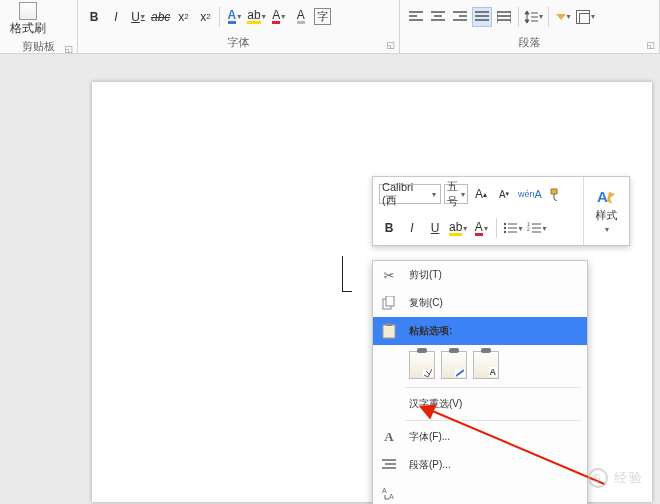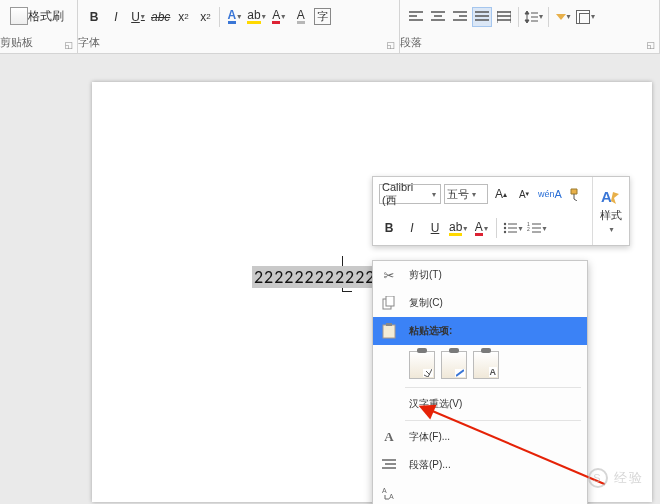--- a/index.html
+++ b/index.html
@@ -1,26 +1,26 @@
 <!DOCTYPE html>
 <html><head>
 <meta charset="utf-8">
 <style>
   * { box-sizing: border-box; font-family: "Microsoft YaHei", SimSun, Arial, sans-serif; }
   body { margin:0; width:660px; height:504px; background:#eaeaea; overflow:hidden; font-size:12px; color:#333; position:relative; }
   
   .ribbon { background:#fafafa; border-bottom:1px solid #d4d4d4; height:54px; display:flex; }
   .group { border-right:1px solid #d4d4d4; display:flex; flex-direction:column; }
   .group-content { flex:1; display:flex; align-items:center; padding:0 6px; gap:2px; }
-  .group-label { font-size:11px; color:#666; text-align:left; padding:2px 0 3px 0; position:relative; }
+  .group-label { font-size:11px; color:#666; text-align:center; padding:2px 0 3px 0; position:relative; }
   .group-label .launcher { position:absolute; right:4px; bottom:3px; font-size:9px; color:#888; }
   .rbtn { min-width:20px; height:20px; display:inline-flex; align-items:center; justify-content:center; border:1px solid transparent; }
   .sep { width:1px; height:20px; background:#d4d4d4; margin:0 2px; }
   .dd { font-size:8px; color:#666; margin-left:1px; }
-  .clip-big { display:flex; align-items:center; padding:2px 4px; line-height:1.1;justify-content:center; }
+  .clip-big { display:flex; flex-direction:column; align-items:center; padding:2px 4px; line-height:1.1;justify-content:center; }
   .clip-big .ico { width:18px; height:18px; border:1px solid #999; display:inline-block; margin-bottom:2px; background:linear-gradient(#fff,#eee); }
   
   .u-yellow { border-bottom:3px solid #ffd900; display:inline-block; line-height:12px; }
   .u-red { border-bottom:3px solid #d23; display:inline-block; line-height:12px; }
   .u-blue { border-bottom:3px solid #3a76d6; display:inline-block; line-height:12px; }
   .u-gray { border-bottom:3px solid #b7b7b7; display:inline-block; line-height:12px; }
   .bucket { width:0; height:0; border-left:5px solid transparent; border-right:5px solid transparent; border-top:6px solid #e8b04a; display:inline-block;}
   .borders { width:14px; height:14px; box-shadow: inset 0 0 0 1px #666, inset 3px 3px 0 0 #fff, inset 4px 4px 0 0 #666; display:inline-block;}
   
   .workspace { position:absolute; top:54px; left:0; right:0; bottom:0; background:#eaeaea; }
@@ -158,30 +158,29 @@
       <span>段落</span>
       <span class="launcher">◱</span>
     </div>
   </div>
 </div>
 
 <div class="workspace">
   <div class="page">
     <div class="cursor-mark"></div>
   </div>
-  <div class="seltext">222222222222</div>
 
   <div class="minibar">
     <div class="mini-left">
       <div class="mini-row">
         <span class="combo" style="width:62px">
             <span>Calibri (西</span>
             <span class="dd">▾</span>
           </span>
-        <span class="combo" style="width:44px">
+        <span class="combo" style="width:24px">
             <span>五号</span>
             <span class="dd">▾</span>
           </span>
         <span class="rbtn">A<sup style="font-size:8px">▴</sup></span>
         <span class="rbtn" style="font-size:10px">A<sup style="font-size:7px">▾</sup></span>
         <span class="rbtn" style="color:#2a6fd6; font-size:9px; line-height:1">wén<br><span style="font-size:11px">A</span></span>
         <span class="rbtn">
             <svg width="14" height="14">
               <path d="M2 2h6v5H2z" fill="#e8b04a" stroke="#9a7a2f"></path>
               <path d="M5 7v5l3 2" stroke="#555" fill="none"></path>

